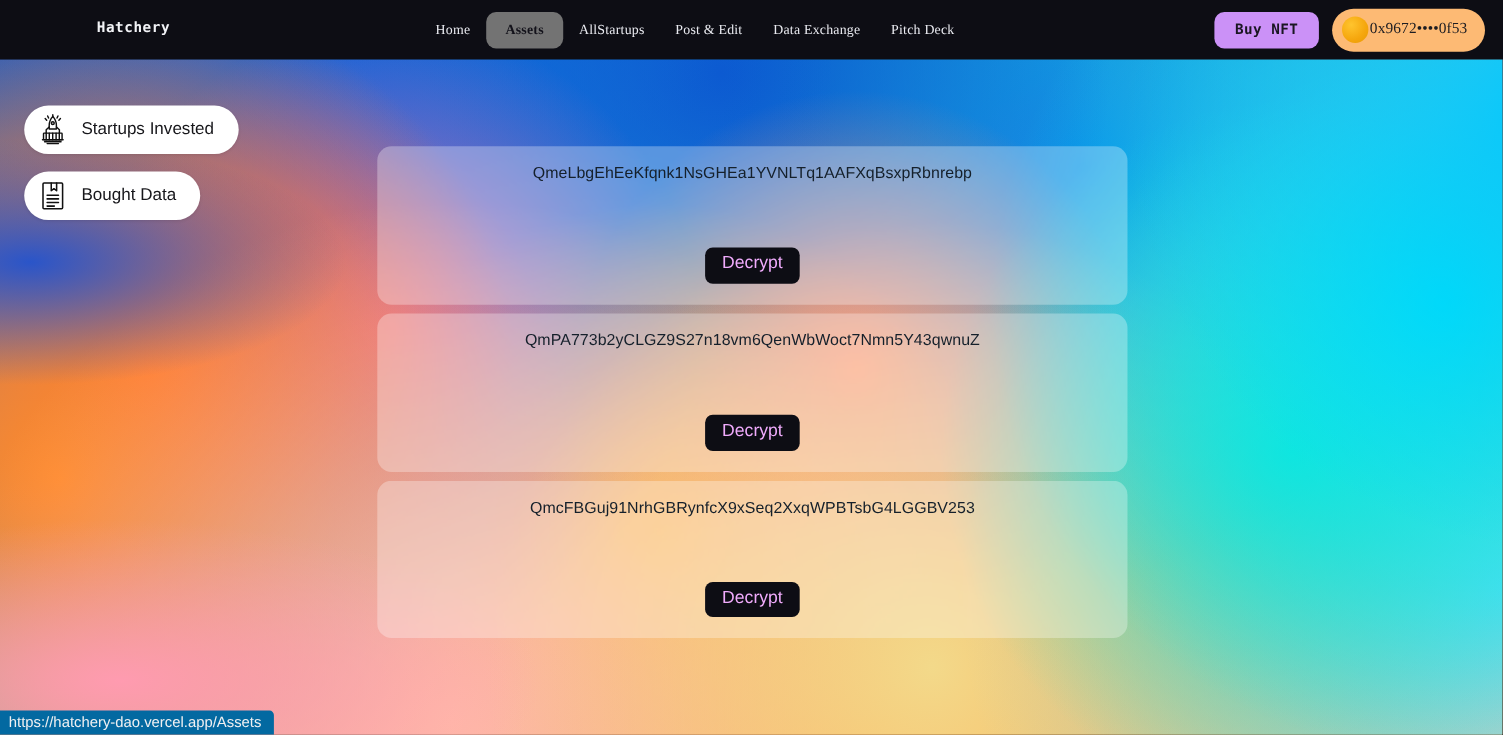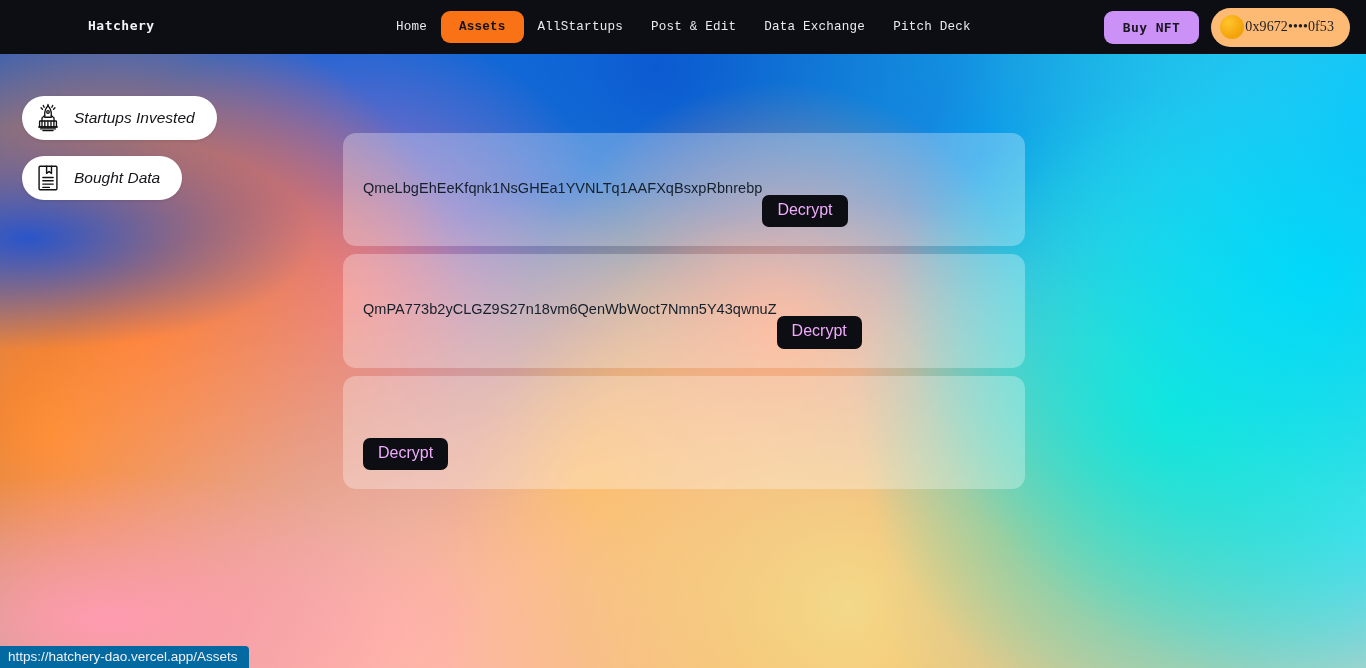--- a/index.html
+++ b/index.html
@@ -55,28 +55,28 @@
     font-family:"DejaVu Sans Mono","Liberation Mono",monospace;
     font-size:13px; font-weight:700; color:#f2f3f7;
     letter-spacing:.5px;
   }
   #nav-links {
     position:absolute; left:382px; top:0;
     height:54px;
     display:flex; align-items:center; gap:0;
   }
   .nav-link {
-    font-family:Liberation Mono, monospace;
+    font-family:Liberation Serif, serif;
     font-size:12.6px; color:#e9eaf0;
     padding:9px 14px; border-radius:9px;
     white-space:nowrap; cursor:pointer;
     letter-spacing:.2px;
   }
   .nav-link.active {
-    background:#f97316; color:#13121a; font-weight:700;
+    background:#737373; color:#13121a; font-weight:700;
     padding:9px 18px;
   }
   #nav-right {
     position:absolute; right:16px; top:0; height:54px;
     display:flex; align-items:center; gap:12px;
   }
   #buy-nft {
     background:#cb91f7; color:#1a1622;
     font-family:"DejaVu Sans Mono","Liberation Mono",monospace;
     font-size:13px; font-weight:700;
@@ -108,36 +108,36 @@
   }
   .side-btn {
     background:#fff; border-radius:24px;
     height:44px; padding:0 22px 0 11px;
     display:flex; align-items:center; gap:11px;
     cursor:pointer; border:none;
     box-shadow:0 1px 3px rgba(0,0,0,.10);
     align-self:flex-start;
   }
   .side-btn-label {
-    font-size:15.5px; color:#16161a; white-space:nowrap;font-style:italic;
+    font-size:15.5px; color:#16161a; white-space:nowrap;
   }
   .side-icon { width:30px; height:30px; flex:none; display:block; }
 
   
   #card-list {
     position:absolute; left:343px; top:133px;
     width:682px;
     display:flex; flex-direction:column; gap:8px;
     z-index:10;
   }
   .asset-card {
     background:rgba(255,255,255,.30);
     border-radius:13px;
     padding:17px 20px 19px;
-    display:flex; flex-direction:row; align-items:center; 
+    display:flex; flex-direction:column; align-items:center; gap:13px;
     backdrop-filter:blur(1px);
   }
   .asset-hash {
     font-size:14.5px; color:#15202b;
     letter-spacing:.05px; text-align:center;
     word-break:break-all; line-height:1.2;
   }
   .decrypt-btn {
     background:#0d0d14; color:#f0abfc;
     font-size:16px; border:none; border-radius:7px;
@@ -218,18 +218,19 @@
     <div class="asset-hash">QmeLbgEhEeKfqnk1NsGHEa1YVNLTq1AAFXqBsxpRbnrebp</div>
     <button class="decrypt-btn">Decrypt</button>
   </div>
 
   <div class="asset-card">
     <div class="asset-hash">QmPA773b2yCLGZ9S27n18vm6QenWbWoct7Nmn5Y43qwnuZ</div>
     <button class="decrypt-btn">Decrypt</button>
   </div>
 
   <div class="asset-card">
+    <div class="asset-hash">QmcFBGuj91NrhGBRynfcX9xSeq2XxqWPBTsbG4LGGBV253</div>
     <button class="decrypt-btn">Decrypt</button>
   </div>
 
 </div>
 
 <div id="status-bar">https://hatchery-dao.vercel.app/Assets</div>
 
 </body></html>

